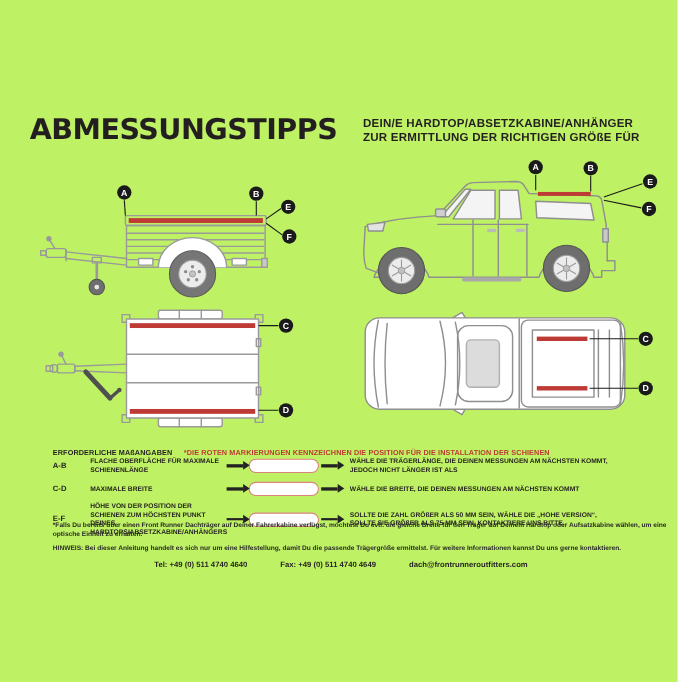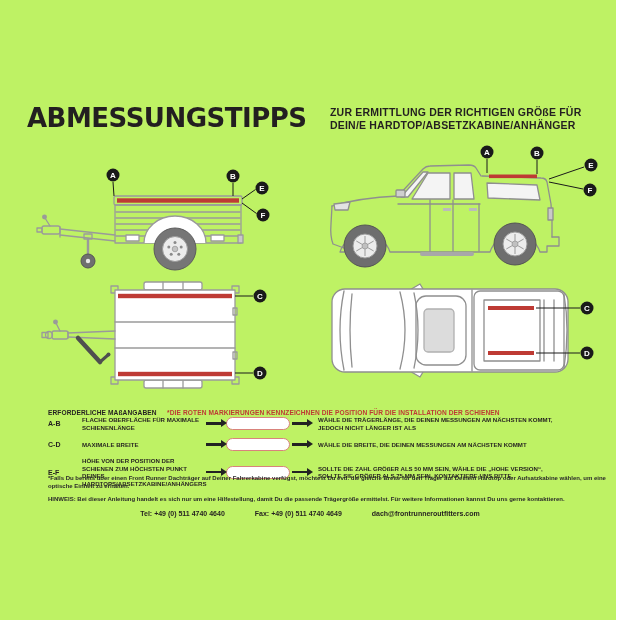--- a/index.html
+++ b/index.html
@@ -50,22 +50,22 @@
   .contact   { position:absolute; left:0; top:510px; width:620px; display:flex; justify-content:center; gap:30px;
                font-size:7px; font-weight:bold; color:#231f20; }
 </style>
 </head>
 <body>
 
 <div class="canvas">
 
   <div class="title">ABMESSUNGSTIPPS</div>
   <div class="subtitle">
+    <div>DEIN/E HARDTOP/ABSETZKABINE/ANHÄNGER</div>
     <div>ZUR ERMITTLUNG DER RICHTIGEN GRÖßE FÜR</div>
-    <div>DEIN/E HARDTOP/ABSETZKABINE/ANHÄNGER</div>
   </div>
 
   <svg class="diagram d-trailer-side" width="262" height="130" viewBox="0 0 262 130">
     <g stroke="#9a9a9a" stroke-width="1.3" fill="none" stroke-linecap="round" stroke-linejoin="round">
 
       <line x1="87" y1="79" x2="32" y2="73"></line>
       <line x1="87" y1="85" x2="32" y2="79"></line>
       <line x1="32" y1="71" x2="32" y2="81"></line>
       <rect x="14" y="70" width="18" height="8" rx="2"></rect>
       <rect x="9" y="72" width="5" height="4"></rect>

